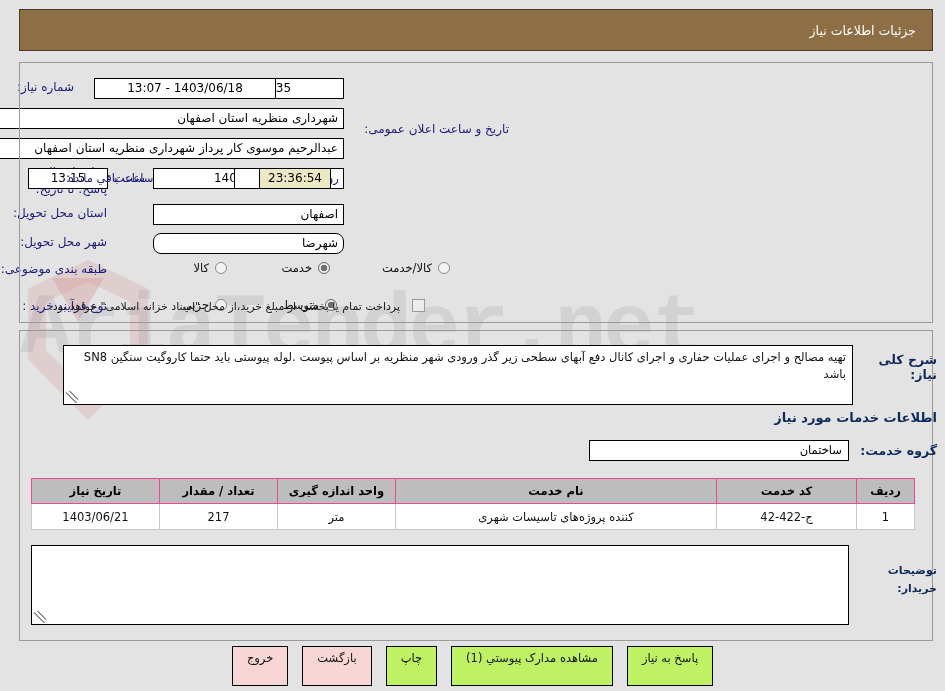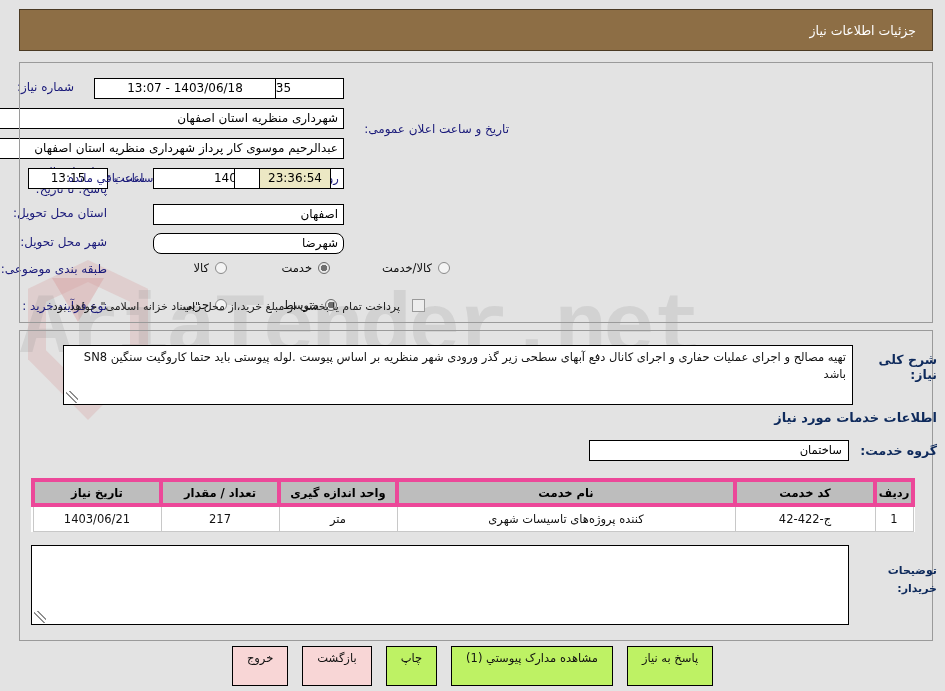--- a/index.html
+++ b/index.html
@@ -233,21 +233,21 @@
     z-index: 3;
   }
   table.grid {
     border-collapse: collapse;
     width: 100%;
     background: #fff;
     font-size: 11.5px;
   }
   table.grid th {
     background: #bdbdbd;
-    border: 4px solid #ec4899;
+    border: 1px solid #ec4899;
     color: #000;
     font-weight: bold;
     height: 25px;
     font-size: 11.5px;
     text-align: center;
   }
   table.grid td {
     border: 1px solid #c8c8c8;
     background: #fff;
     height: 26px;
@@ -397,21 +397,21 @@
 </div>
 
 <div class="section-title">اطلاعات خدمات مورد نیاز</div>
 <div class="group-label">گروه خدمت:</div>
 <div class="group-input">ساختمان</div>
 
 <div class="tbl-wrap">
   <table class="grid">
     <thead>
       <tr>
-        <th style="width:38px;">ردیف</th>
+        <th style="width:58px;">ردیف</th>
         <th style="width:140px;">کد خدمت</th>
         <th>نام خدمت</th>
         <th style="width:118px;">واحد اندازه گیری</th>
         <th style="width:118px;">تعداد / مقدار</th>
         <th style="width:128px;">تاریخ نیاز</th>
       </tr>
     </thead>
     <tbody>
       <tr>
         <td>1</td>

